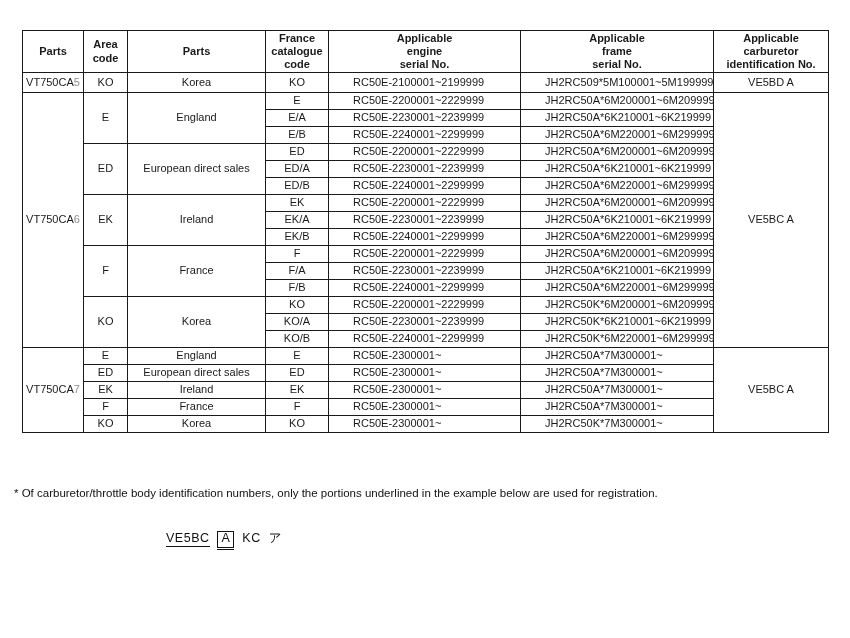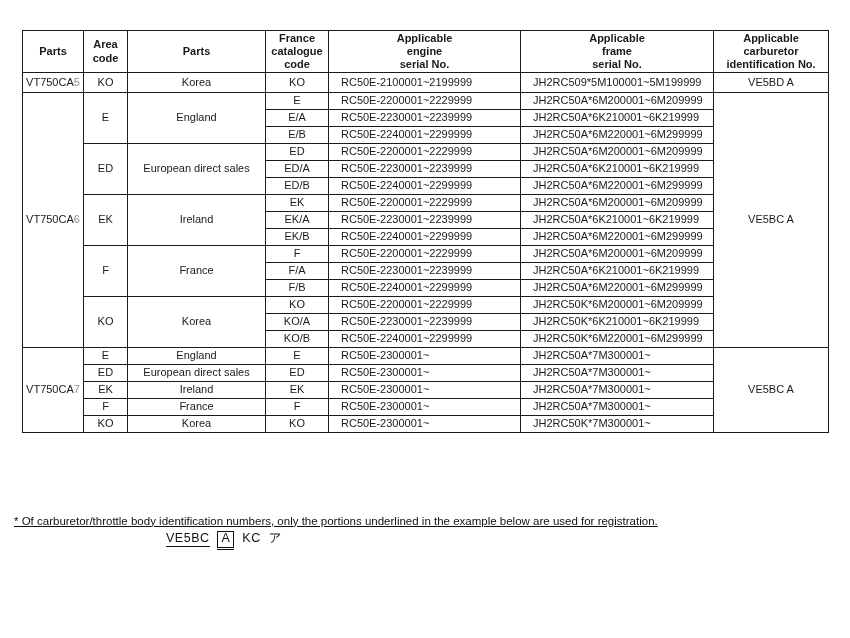--- a/index.html
+++ b/index.html
@@ -16,27 +16,27 @@
   th,td{
     border:1px solid #1a1a1a;
     padding:0 3px;
     text-align:center;vertical-align:middle;
     overflow:hidden;white-space:nowrap;
   }
   thead tr{height:42px;}
   th{font-weight:bold;white-space:pre-line;font-size:11px;}
   tbody tr{height:17px;}
   tbody tr.tall{height:20px;}
-  td.serial{text-align:left;padding-left:12px;}
+  td.serial{text-align:left;padding-left:24px;}
   td.model-cell .suffix{color:#8f8f8f;}
   .group-end td{border-bottom:1.5px solid #1a1a1a;}
 
   .footnote{
-    position:absolute;left:14px;top:503px;width:800px;
-    font-size:11.5px;color:#111;text-decoration:underline;
+    position:absolute;left:14px;top:475px;width:800px;
+    font-size:11.5px;color:#111;
   }
   .example{
     position:absolute;left:166px;top:530px;
     font-size:12.5px;color:#111;letter-spacing:0.5px;
   }
   .ex-underline{
     display:inline-block;border-bottom:1px solid #111;padding-bottom:1px;
   }
   .ex-boxwrap{margin:0 4px;}
   .ex-box{

